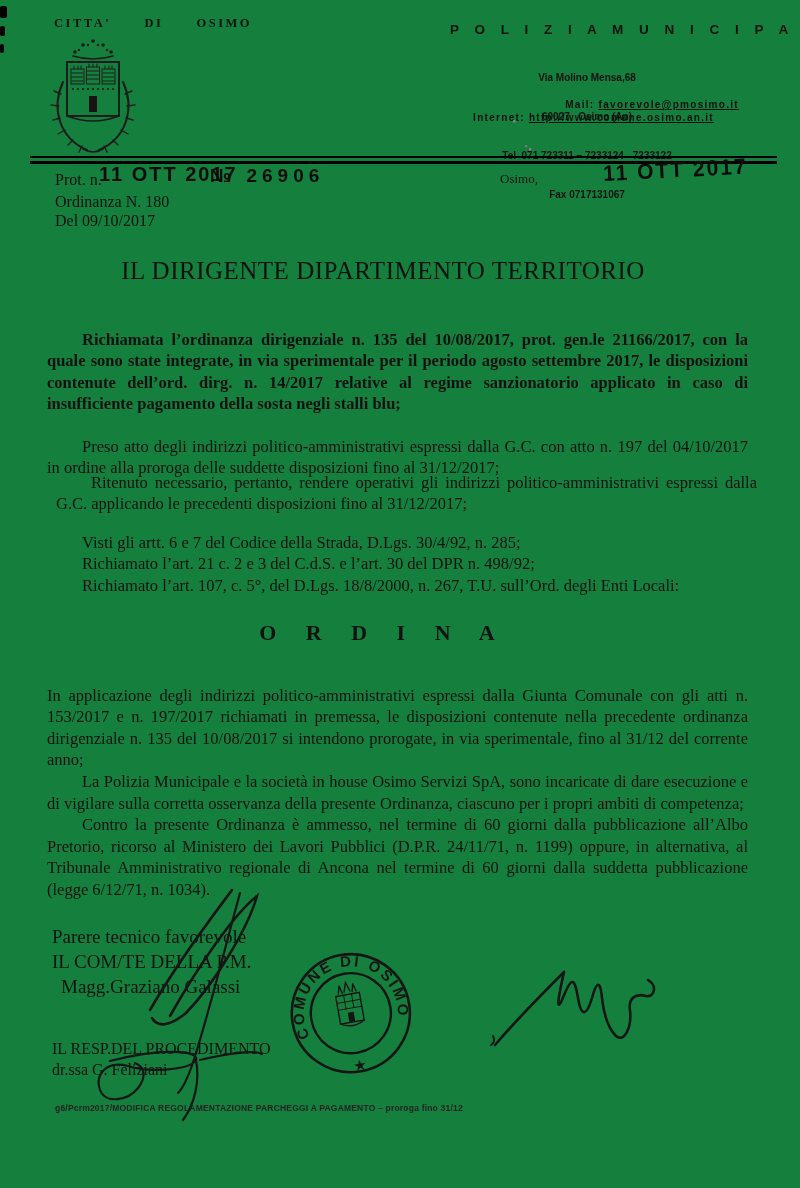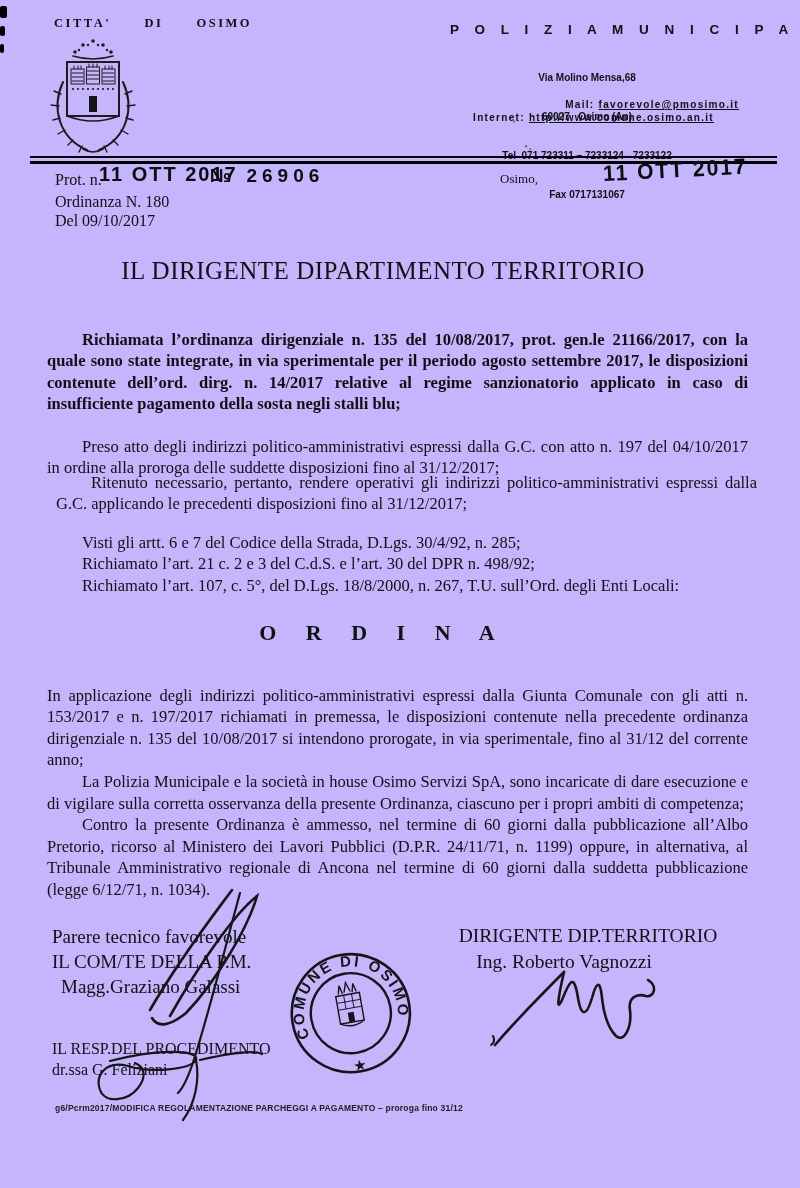--- a/index.html
+++ b/index.html
@@ -1,16 +1,16 @@
 <!DOCTYPE html>
 <html><head>
 <meta charset="utf-8">
 <style>
   html,body{margin:0;padding:0;background:#e8e8e8;}
-  .page{position:relative;width:800px;height:1188px;background:#c4b5fd;overflow:hidden;
+  .page{position:relative;width:800px;height:1188px;background:#15803d;overflow:hidden;
         font-family:"Liberation Serif",serif;color:#111;}
   .abs{position:absolute;}
   
   .city-label{left:54px;top:16px;font-size:12.5px;font-weight:bold;letter-spacing:2.5px;word-spacing:11px;white-space:pre;}
   .dept-title{left:450px;top:22px;width:300px;text-align:center;font-family:"Liberation Sans",sans-serif;
               font-weight:bold;font-size:13.5px;letter-spacing:6px;white-space:nowrap;}
   .addr{left:437px;top:45px;width:300px;text-align:center;font-family:"Liberation Sans",sans-serif;
         font-size:10px;font-weight:bold;line-height:13px;white-space:pre-wrap;}
   .netline{width:302px;text-align:right;font-family:"Liberation Sans",sans-serif;font-size:10px;
            font-weight:bold;letter-spacing:1.3px;white-space:nowrap;}
@@ -176,24 +176,20 @@
     <div>Parere tecnico favorevole</div>
     <div>IL COM/TE DELLA P.M.</div>
     <div class="l3">Magg.Graziano Galassi</div>
   </div>
 
   <div class="abs sig-resp">
     <div>IL RESP.DEL PROCEDIMENTO</div>
     <div>dr.ssa G. Feliziani</div>
   </div>
 
-  <div class="abs sig-right">
-    <div>DIRIGENTE DIP.TERRITORIO</div>
-    <div class="l2">Ing. Roberto Vagnozzi</div>
-  </div>
 
   <svg class="abs seal" width="132" height="128" viewBox="0 0 132 128">
     <g stroke="#151515" fill="none">
       <circle cx="65" cy="63" r="59" stroke-width="2.6"></circle>
       <circle cx="65" cy="63" r="40" stroke-width="2.4"></circle>
       <path id="ring-path" d="M 20.8 79.1 A 47 47 0 1 1 109.2 79.1" stroke="none"></path>
       <text font-family="Liberation Sans, sans-serif" font-size="15" font-weight="bold" fill="#151515" letter-spacing="2" stroke="none">
         <textPath href="#ring-path" textLength="176">COMUNE DI OSIMO</textPath>
       </text>
       <text x="65" y="121" text-anchor="middle" font-size="15" fill="#151515" stroke="none">★</text>

